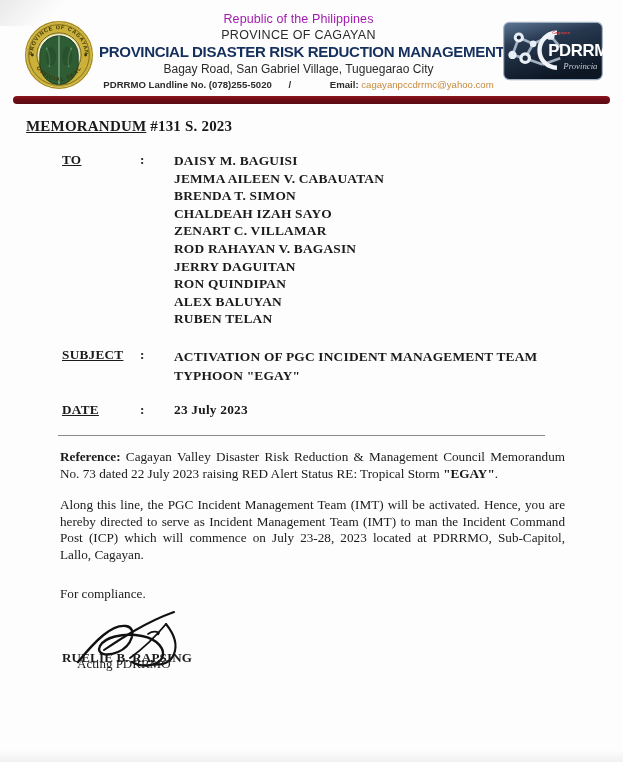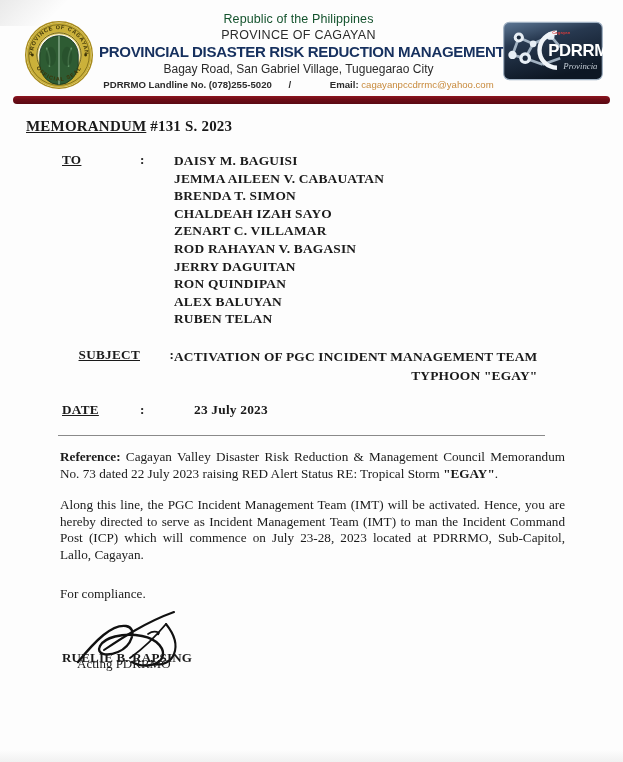--- a/index.html
+++ b/index.html
@@ -59,21 +59,21 @@
 
   .head-text {
     position: absolute;
     left: 96px; right: 122px;
     top: 2px;
     text-align: center;
   }
   .hl1 {
     font-family: "Liberation Sans", sans-serif;
     font-size: 12.5px;
-    color: #14532d;
+    color: #a21caf;
     line-height: 15px;
     letter-spacing: .1px;
   }
   .hl2 {
     font-family: "Liberation Sans", sans-serif;
     font-size: 12.5px;
     color: #2b2b2b;
     line-height: 16px;
     letter-spacing: .3px;
   }
@@ -154,21 +154,21 @@
   .field .val {
     font-weight: bold;
     font-size: 13.4px;
     letter-spacing: .2px;
   }
 
   .recipients div { line-height: 17.6px; white-space: nowrap; }
 
   .subject-lines div { line-height: 19.5px; white-space: nowrap; }
 
-  .date-val { font-weight: bold; font-size: 13.4px; margin-left: 20px; }
+  .date-val { font-weight: bold; font-size: 13.4px; }
 
   .divider {
     margin: 17px 0 0 58px;
     width: 487px;
     height: 0;
     border-top: 1.6px solid #8a8a8a;
   }
 
   .para {
     margin: 13px 58px 0 60px;
@@ -307,21 +307,21 @@
         <div>CHALDEAH IZAH SAYO</div>
         <div>ZENART C. VILLAMAR</div>
         <div>ROD RAHAYAN V. BAGASIN</div>
         <div>JERRY DAGUITAN</div>
         <div>RON QUINDIPAN</div>
         <div>ALEX BALUYAN</div>
         <div>RUBEN TELAN</div>
       </div>
     </div>
 
-    <div class="field" style="margin-top:19px;text-align:right;">
+    <div class="field" style="margin-top:19px;">
       <div class="key">SUBJECT</div>
       <div class="colon">:</div>
       <div class="val subject-lines">
         <div>ACTIVATION OF PGC INCIDENT MANAGEMENT TEAM</div>
         <div>TYPHOON "EGAY"</div>
       </div>
     </div>
 
     <div class="field" style="margin-top:16px;">
       <div class="key">DATE</div>

